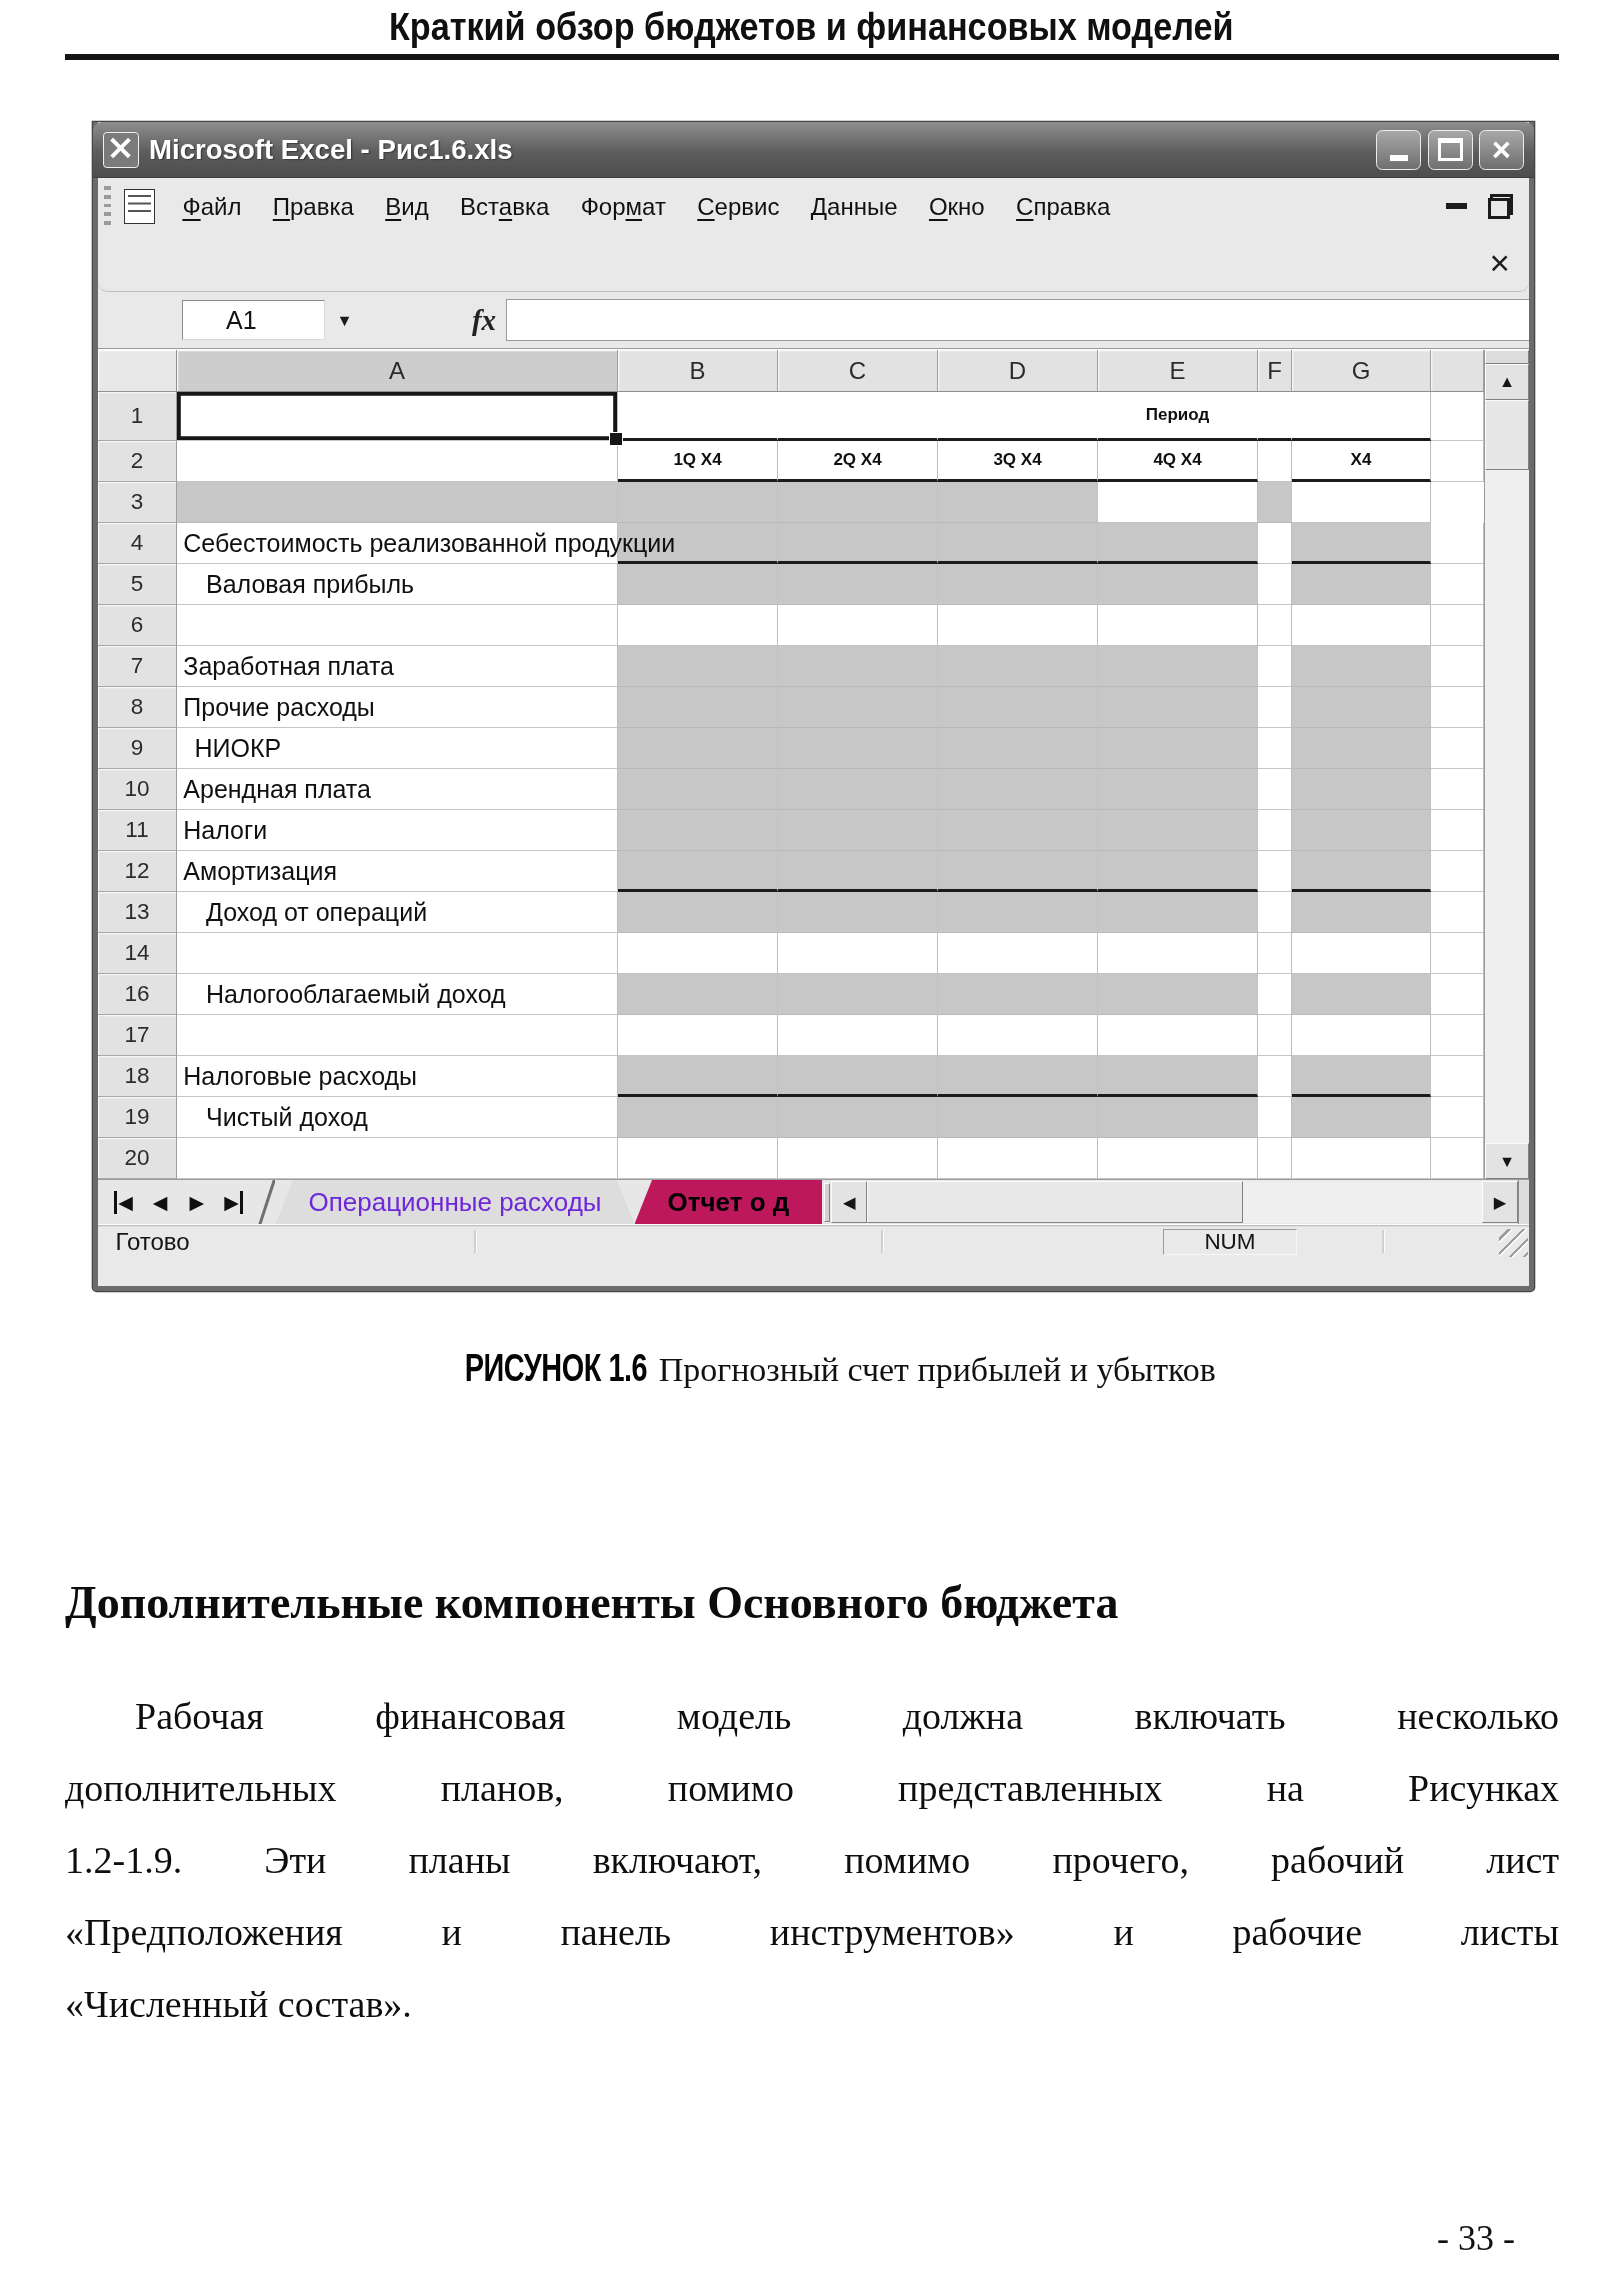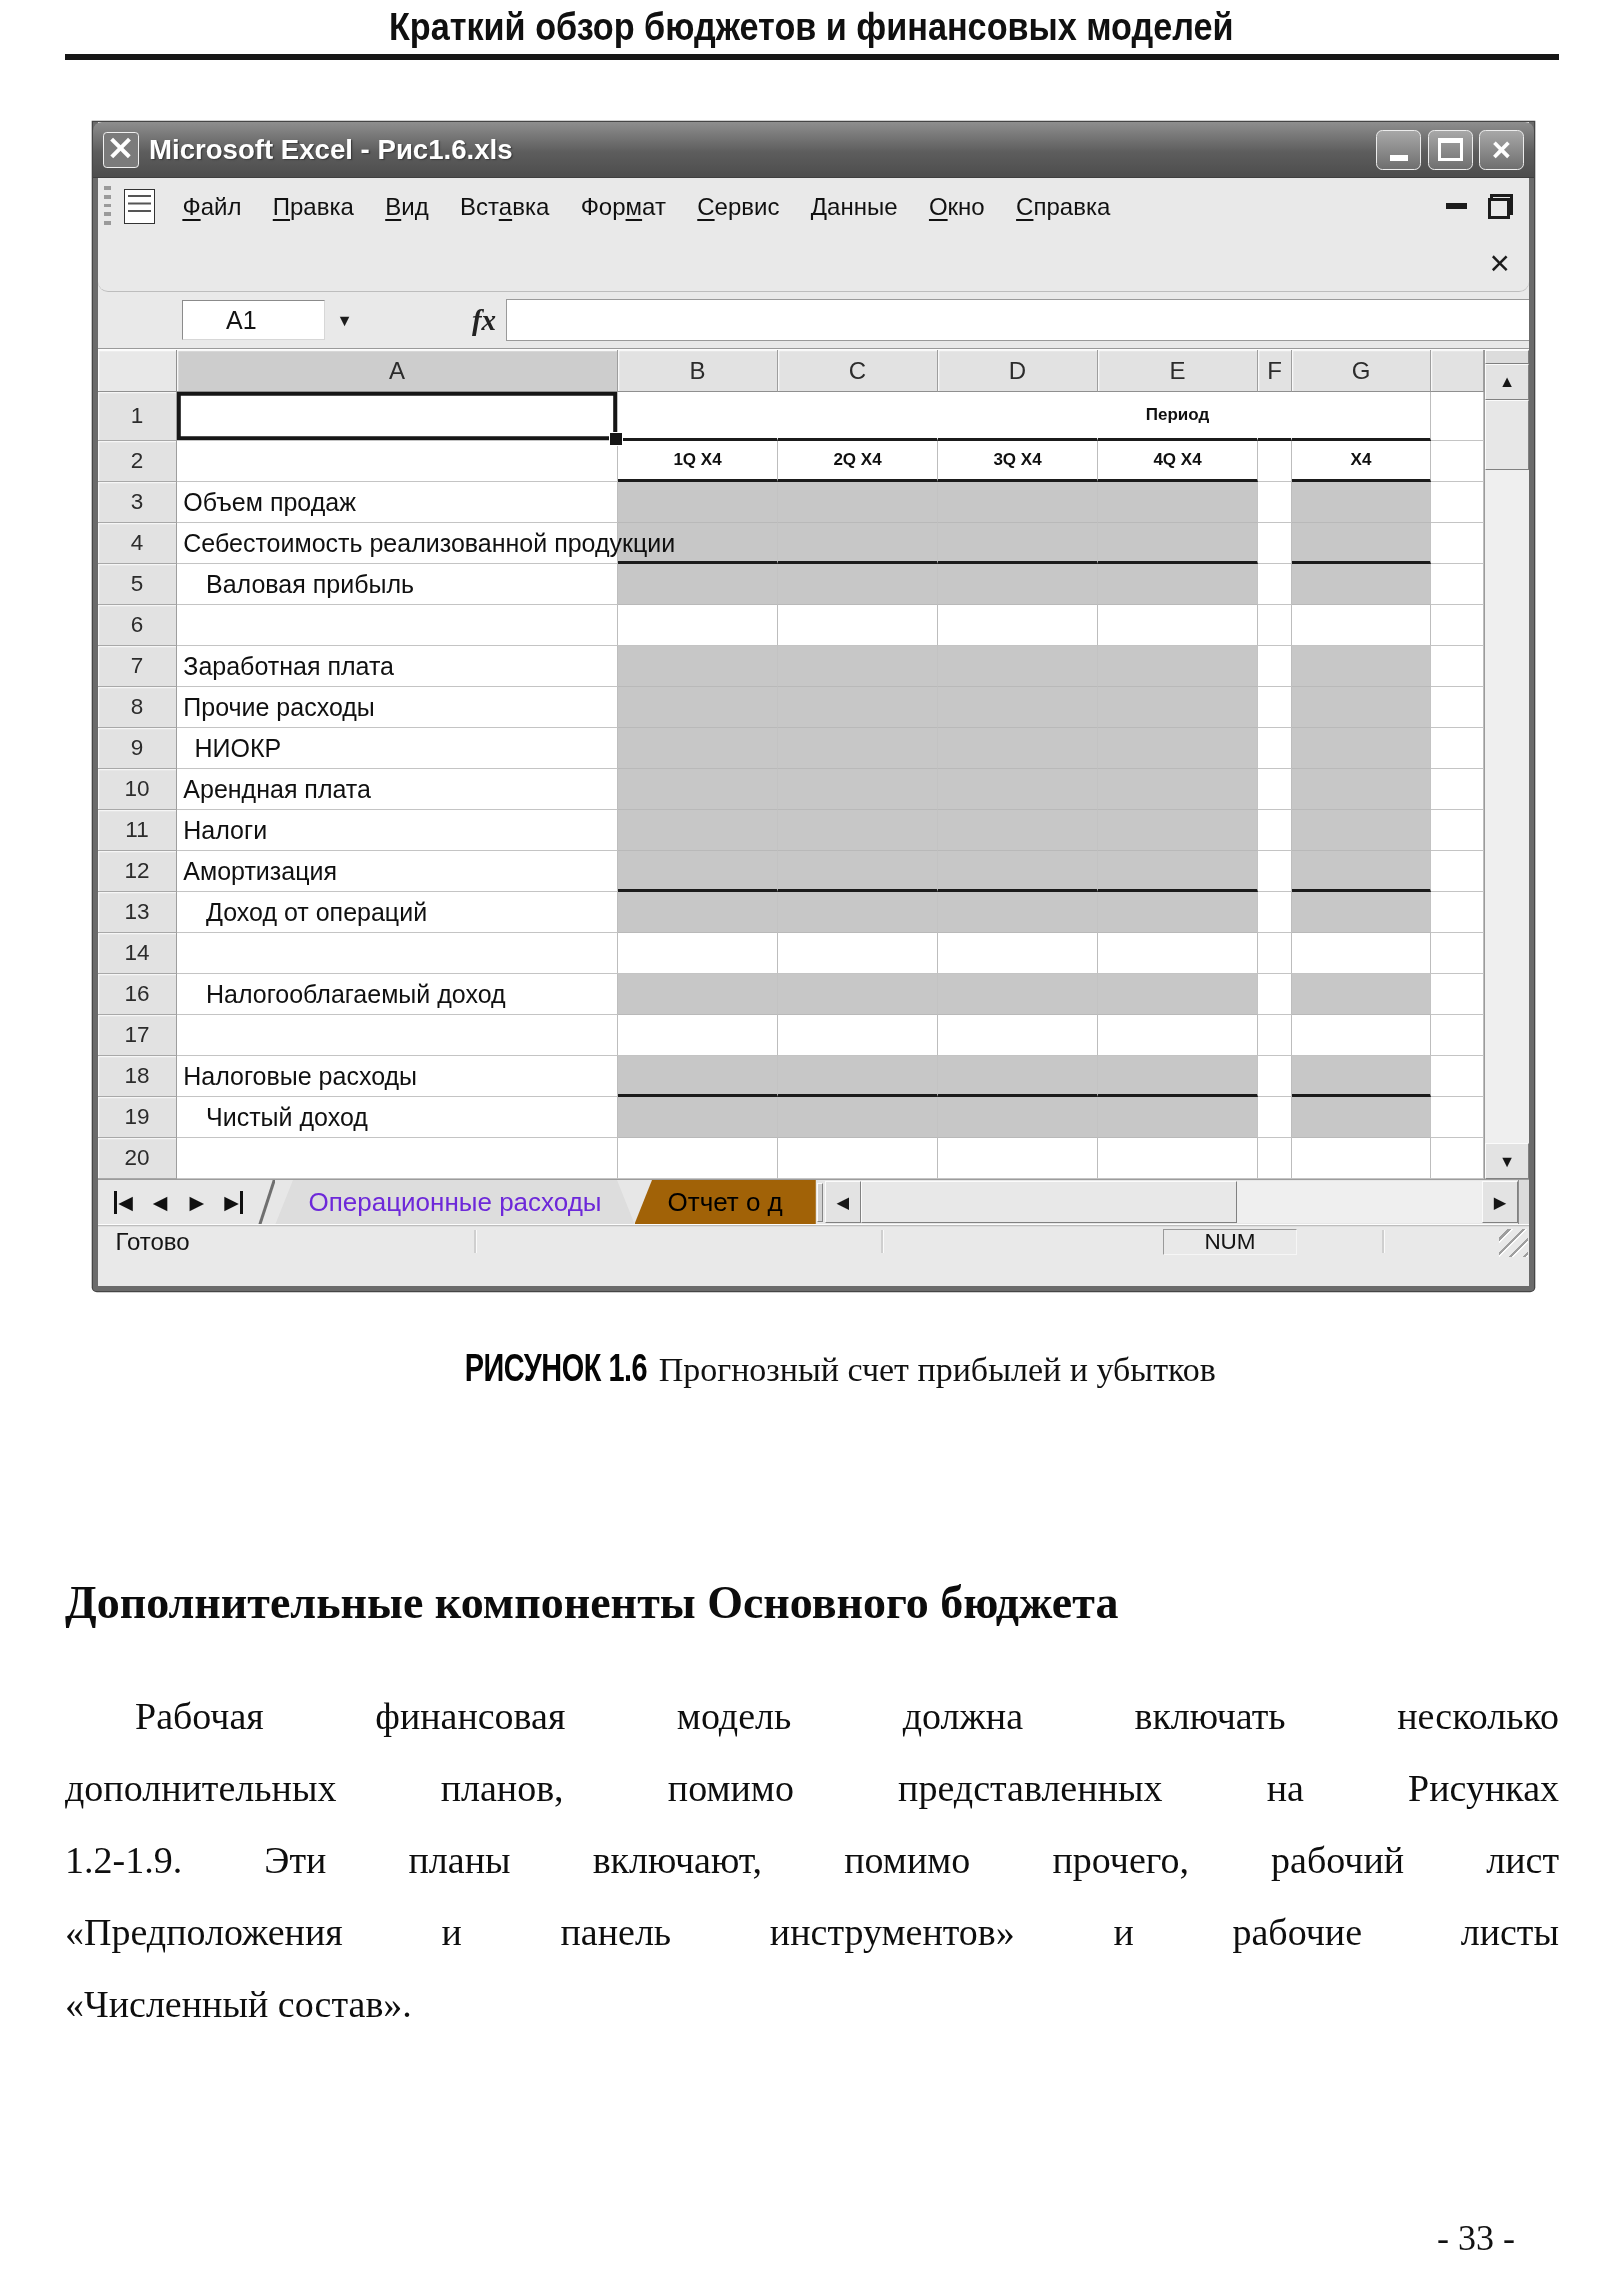--- a/index.html
+++ b/index.html
@@ -111,21 +111,21 @@
   .tnav-btn{width:33px;height:34px;display:flex;align-items:center;justify-content:center;
       font-size:19px;color:#101010;}
   .tnav-btn .bar-l{border-left:3.8px solid #101010;padding-left:1.3px;}
   .tnav-btn .bar-r{border-right:3.8px solid #101010;padding-right:1.3px;}
   .tab-lead{width:19px;position:relative;overflow:hidden;}
   .tab-lead:before{content:"";position:absolute;left:8.8px;top:-3.8px;width:3.1px;height:56px;background:#6f6f6f;
       transform:rotate(18deg);}
   .tab{display:flex;align-items:center;justify-content:center;font-size:26px;color:#6d28d9;
       padding:0 33px;white-space:nowrap;}
   .tab.inactive{background:#dddddd;clip-path:polygon(17.5px 0,calc(100% - 17.5px) 0,100% 100%,0 100%);}
-  .tab.active{background:#a16207;font-weight:normal;color:#000;
+  .tab.active{background:#be185d;font-weight:bold;color:#000;
       clip-path:polygon(17.5px 0,100% 0,100% 100%,0 100%);}
   .tab-split{width:6.3px;background:#d2d2d2;border:1.3px solid;border-color:#fbfbfb #848484 #848484 #fbfbfb;box-sizing:border-box;margin:2.5px 1.3px;}
   .hscroll{flex:1 1 auto;display:flex;align-items:stretch;background:#efefef;margin:1.3px 0;}
   .hbtn{width:36px;background:#e3e3e3;border:1.3px solid;border-color:#fbfbfb #818181 #818181 #fbfbfb;
       box-sizing:border-box;display:flex;align-items:center;justify-content:center;font-size:16.3px;color:#161616;}
   .hthumb{width:376px;background:#e8e8e8;border:1.3px solid;border-color:#fbfbfb #818181 #818181 #fbfbfb;box-sizing:border-box;}
   .htrack{flex:1 1 auto;}
   .tab-end{width:10px;background:#dcdcdc;border-left:1.3px solid #8d8d8d;}
 
   
@@ -247,23 +247,20 @@
             <div class="cell val tb">1Q X4</div>
             <div class="cell val tb">2Q X4</div>
             <div class="cell val tb">3Q X4</div>
             <div class="cell val tb">4Q X4</div>
             <div class="cell"></div>
             <div class="cell val tb">X4</div>
             <div class="cell"></div>
           </div>
           <div class="grid-row">
             <div class="row-hdr">3</div>
-            <div class="cell a-cell">
-              <span class="lbl">Объем продаж</span>
-            </div>
             <div class="cell shade"></div>
             <div class="cell shade"></div>
             <div class="cell shade"></div>
             <div class="cell shade"></div>
             <div class="cell"></div>
             <div class="cell shade"></div>
             <div class="cell"></div>
           </div>
           <div class="grid-row">
             <div class="row-hdr">4</div>

